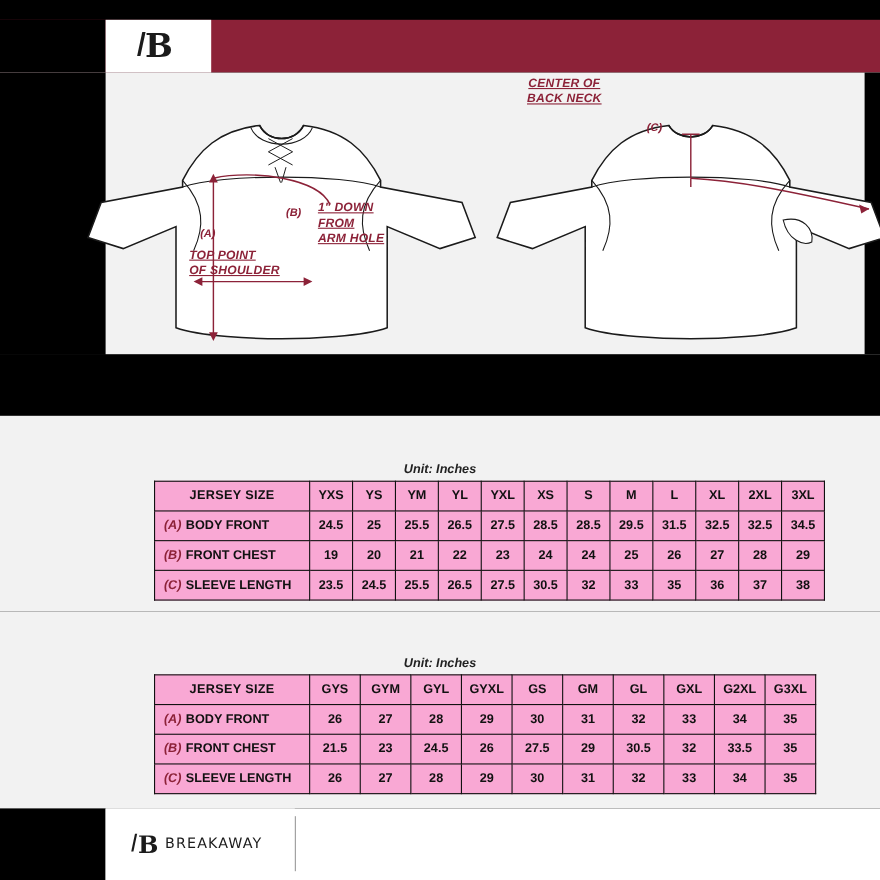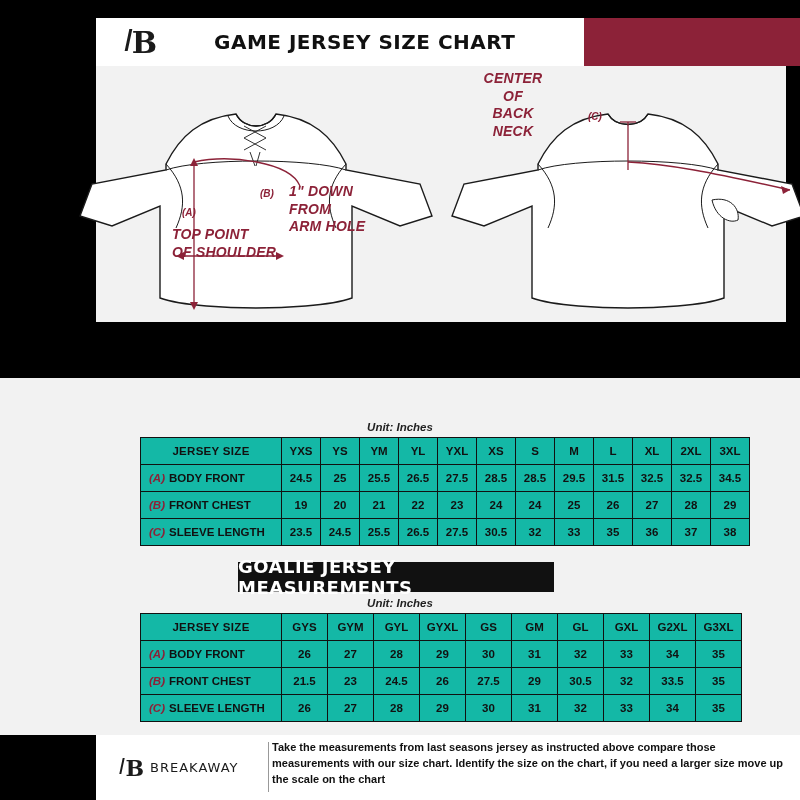--- a/index.html
+++ b/index.html
@@ -91,25 +91,26 @@
     position: absolute;
     right: 0; top: 0;
     width: 14px; height: 256px;
     background: #000;
   }
   .jersey-svg { position: absolute; top: 0; left: 0; }
 
   .note-red {
     position: absolute;
     color: #8c2238;
-    font-size: 14px;
+    font-size: 11px;
     font-weight: bold;
     font-style: italic;
     line-height: 1.25;
     letter-spacing: 0.2px;
+    text-decoration: underline;
   }
   .label-letter {
     position: absolute;
     color: #8c2238;
     font-size: 10px;
     font-weight: bold;
     font-style: italic;
   }
 
   
@@ -160,21 +161,21 @@
     font-size: 11.5px;
     font-weight: bold;
     font-style: italic;
     color: #222;
   }
 
   
   table.size-table {
     position: absolute;
     border-collapse: collapse;
-    background: #14b8a6;
+    background: #f9a8d4;
     font-size: 11.5px;
     color: #111;
   }
   table.size-table td, table.size-table th {
     border: 1px solid #111;
     padding: 0;
     height: 26px;
     text-align: center;
     font-weight: bold;
     font-size: 11.5px;
@@ -258,23 +259,20 @@
 </style>
 </head>
 <body>
 
 <div class="page">
 
   <div class="header">
     <div class="header-left-block"></div>
     <div class="logo-box">
       <span class="logo-b">B</span>
-    </div>
-    <div class="title-bar">
-      <div class="title">GAME JERSEY SIZE CHART</div>
     </div>
   </div>
 
   <div class="illus">
     <div class="illus-left-black"></div>
     <div class="illus-right-black"></div>
 
     <svg class="jersey-svg" width="800" height="256" viewBox="0 0 800 256">
 
       <g fill="#ffffff" stroke="#1b1b1b" stroke-width="1.4">
@@ -417,21 +415,20 @@
           <td>33</td>
           <td>35</td>
           <td>36</td>
           <td>37</td>
           <td>38</td>
         </tr>
       </tbody>
   </table>
 
   <div class="band" style="top:556px; height:179px;"></div>
-  <div class="section-title" style="left:238px; top:562px; width:316px; height:30px;">GOALIE JERSEY MEASUREMENTS</div>
   <div class="unit" style="top:597px;">Unit: Inches</div>
 
   <table class="size-table" id="goalie-table" style="left:140px; top:613px;">
     <thead>
       <tr>
         <th class="hdr-label" style="width:140px;">JERSEY SIZE</th>
       <th style="width: 45px;">GYS</th>
           <th style="width: 45px;">GYM</th>
           <th style="width: 45px;">GYL</th>
           <th style="width: 45px;">GYXL</th>
@@ -486,15 +483,14 @@
       </tbody>
   </table>
 
   <div class="footer"></div>
   <div class="footer-black"></div>
   <div class="footer-logo">
     <span class="fb">B</span>
     <span class="fname">BREAKAWAY</span>
   </div>
   <div class="footer-divider"></div>
-  <div class="footer-text">Take the measurements from last seasons jersey as instructed above compare those measurements  with our size chart. Identify the size on the chart, if you need a larger size move up the scale on the chart</div>
 
 </div>
 
 </body></html>

